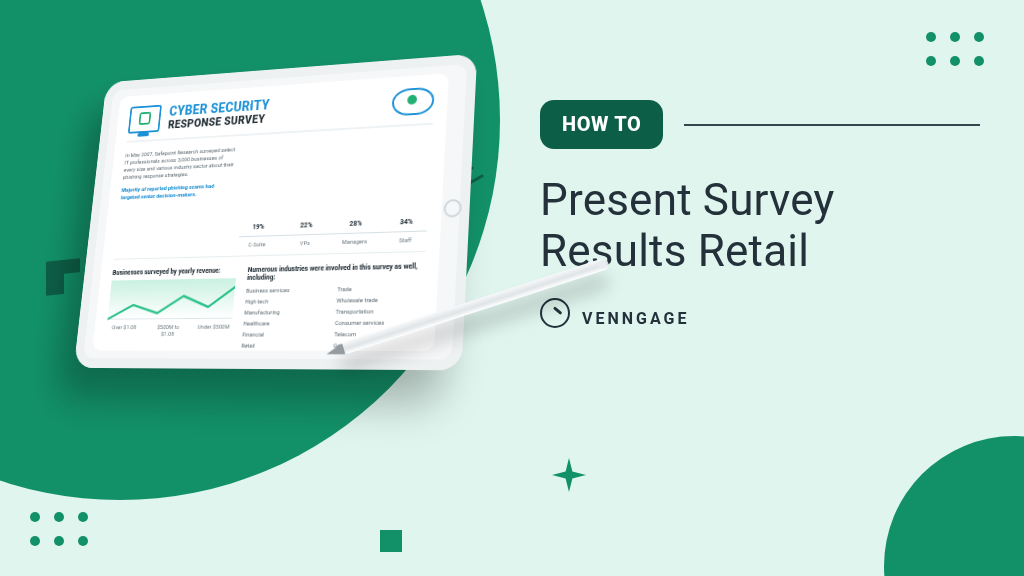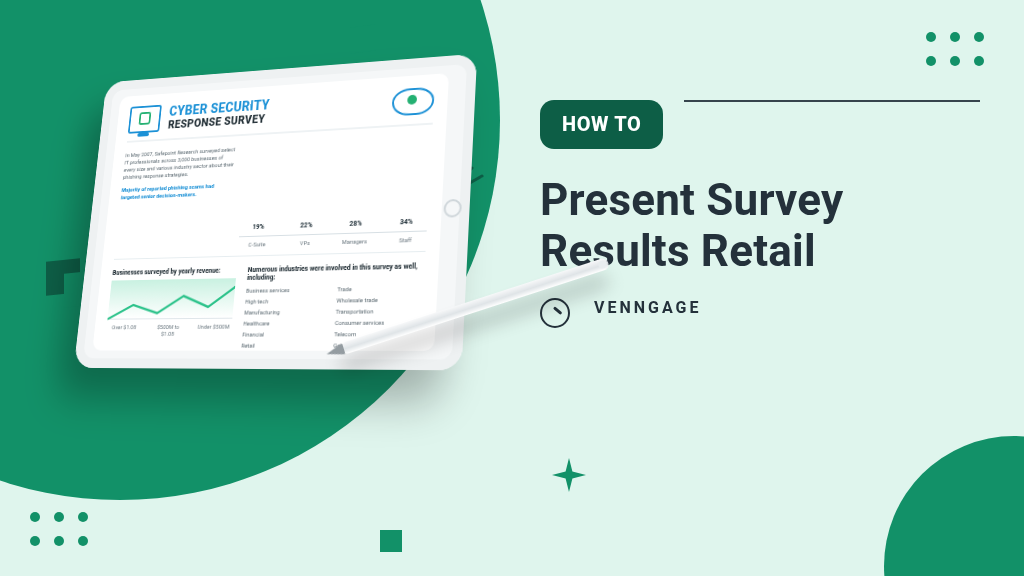--- a/index.html
+++ b/index.html
@@ -47,29 +47,29 @@
   .sparkle svg{display:block}
 
   
   .spark{position:absolute}
   .spark svg{display:block}
 
   
   .copy{
     position:absolute;left:540px;top:100px;width:440px;
   }
-  .badge-row{display:flex;gap:21px;margin-bottom:26px}
+  .badge-row{display:flex;align-items:center;gap:21px;margin-bottom:26px}
   .badge{
     background:var(--teal-dark);color:#fff;font-weight:800;letter-spacing:.6px;
     padding:12px 22px 13px;border-radius:14px;font-size:20px;white-space:nowrap;
   }
   .rule{flex:1;height:2px;background:var(--ink);opacity:.9}
-  .headline{font-size:44px;line-height:1.15;font-weight:700;color:var(--ink);letter-spacing:.2px}
+  .headline{font-size:44px;line-height:1.15;font-weight:400;color:var(--ink);letter-spacing:.2px}
   .headline .accent{color:var(--teal)}
-  .brand{display:flex;align-items:flex-start;gap:24px;margin-top:22px;color:#0f1720}
+  .brand{display:flex;align-items:flex-end;gap:12px;margin-top:22px;color:#0f1720}
   .brand .logo-ring{
     width:26px;height:26px;border-radius:50%;border:2.5px solid var(--ink);display:inline-flex;align-items:center;justify-content:center;position:relative;
   }
   .brand .logo-ring::after{
     content:"";position:absolute;width:10px;height:2.5px;background:var(--ink);left:12px;top:6px;transform-origin:left center;transform:rotate(40deg);border-radius:2px;
   }
   .brand .name{font-weight:700;letter-spacing:3px;color:var(--ink)}
 
   
   .tablet-wrap{

